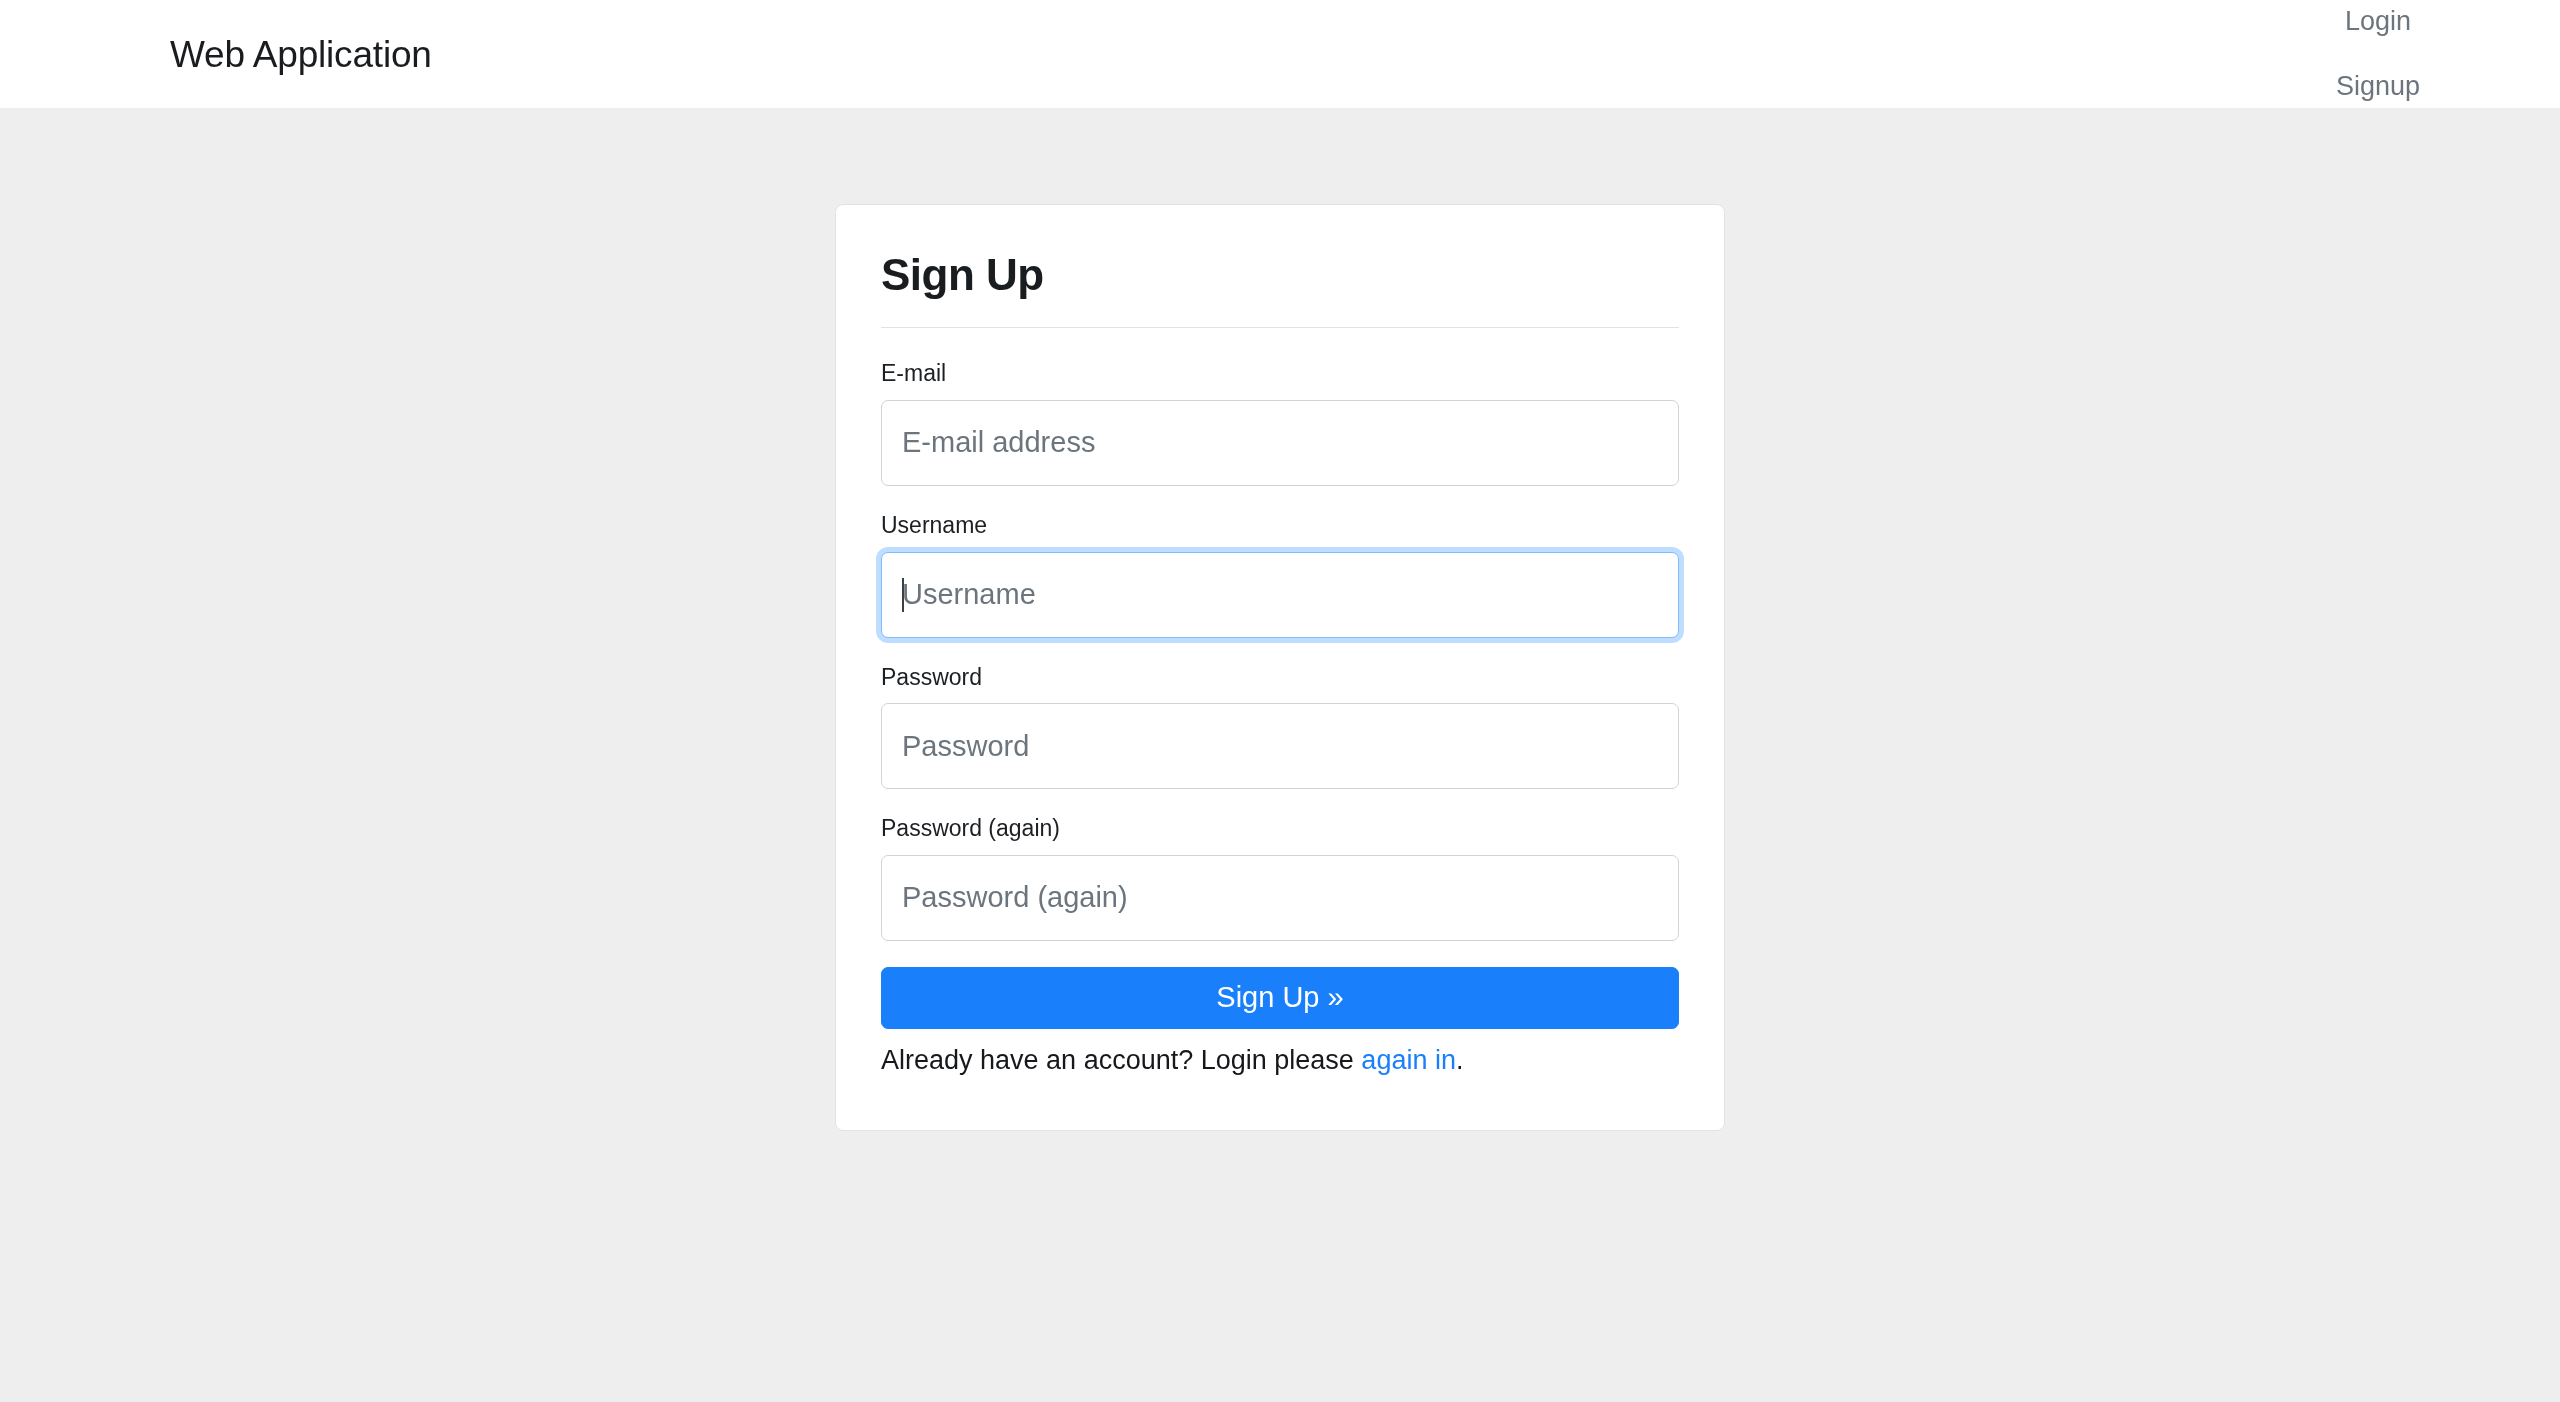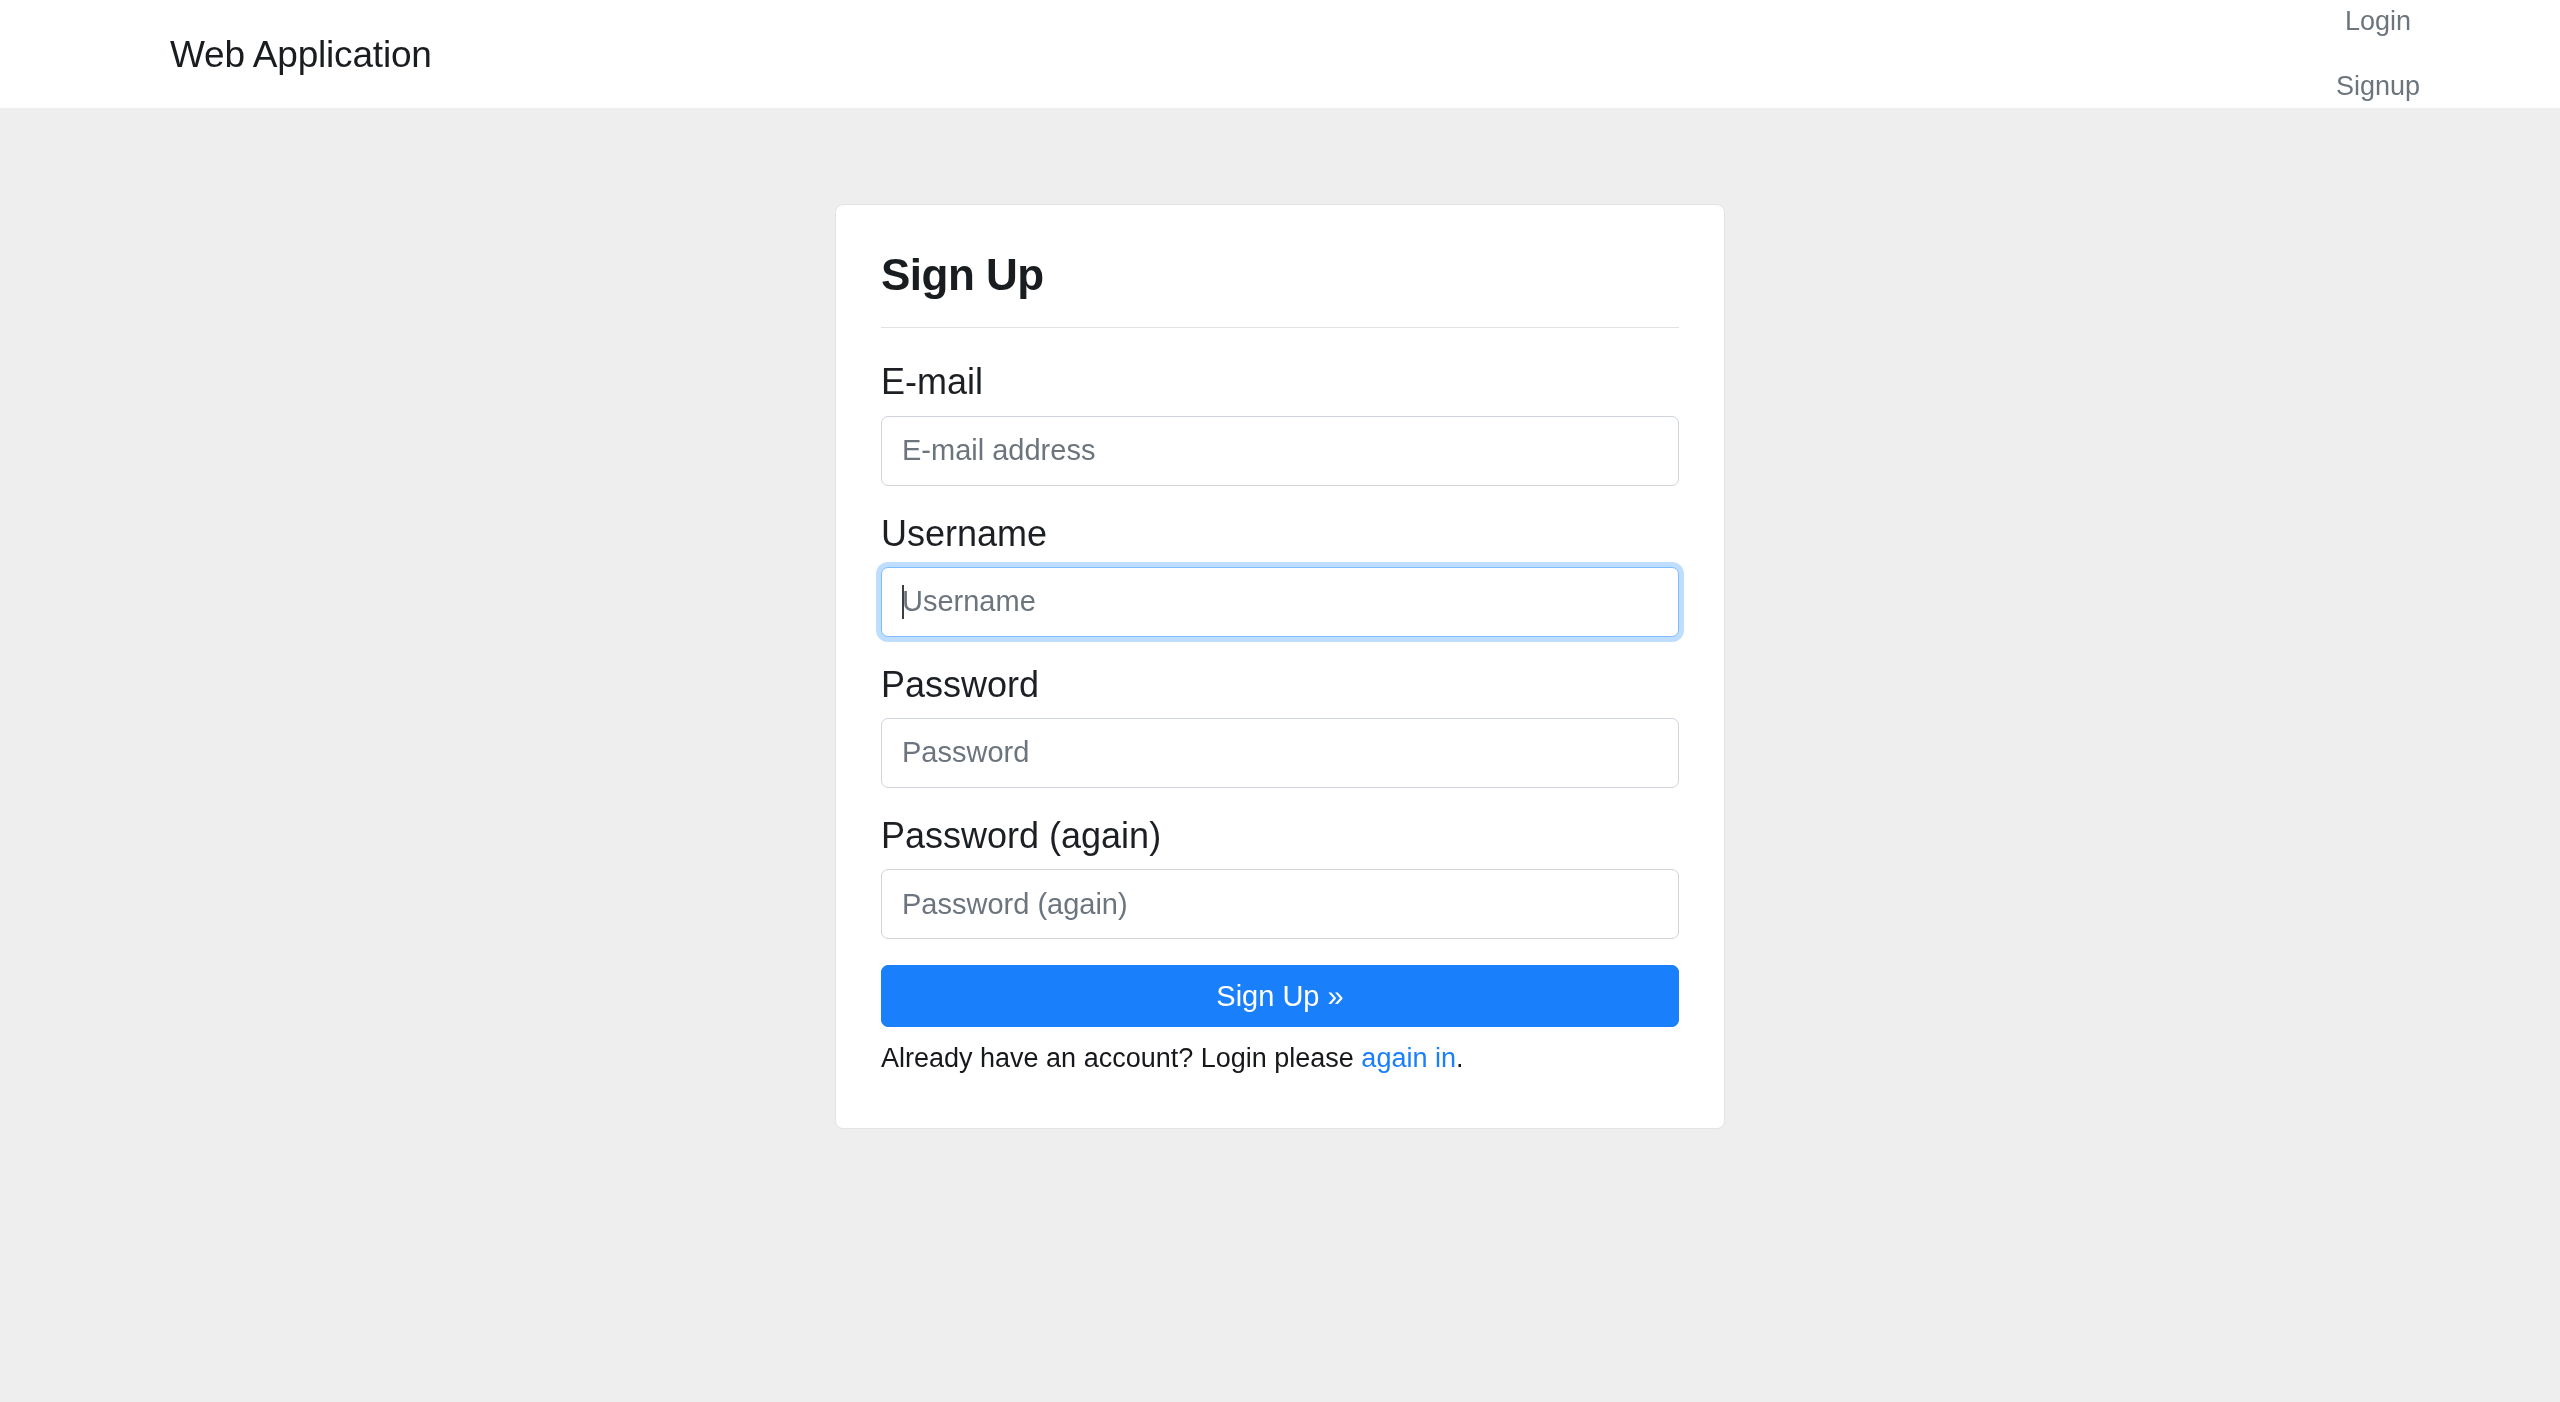--- a/index.html
+++ b/index.html
@@ -75,30 +75,30 @@
     background: #e2e2e2;
     border: 0;
     margin: 0 0 32px 0;
     width: 100%;
   }
 
   
   .form-group { margin-bottom: 26px; }
   .form-label {
     display: block;
-    font-size: 36px;
+    font-size: 23px;
     line-height: 1.2;
     color: #1c1f23;
     margin-bottom: 12px;
     white-space: nowrap;
   }
   .form-control {
     display: block;
     width: 100%;
-    height: 70px;
+    height: 86px;
     padding: 0 20px;
     font-size: 29px;
     font-family: "Liberation Sans", sans-serif;
     color: #495057;
     background: #ffffff;
     border: 1px solid #ced4da;
     border-radius: 7px;
     outline: none;
   }
   .form-control::placeholder { color: #6c757d; opacity: 1; }

